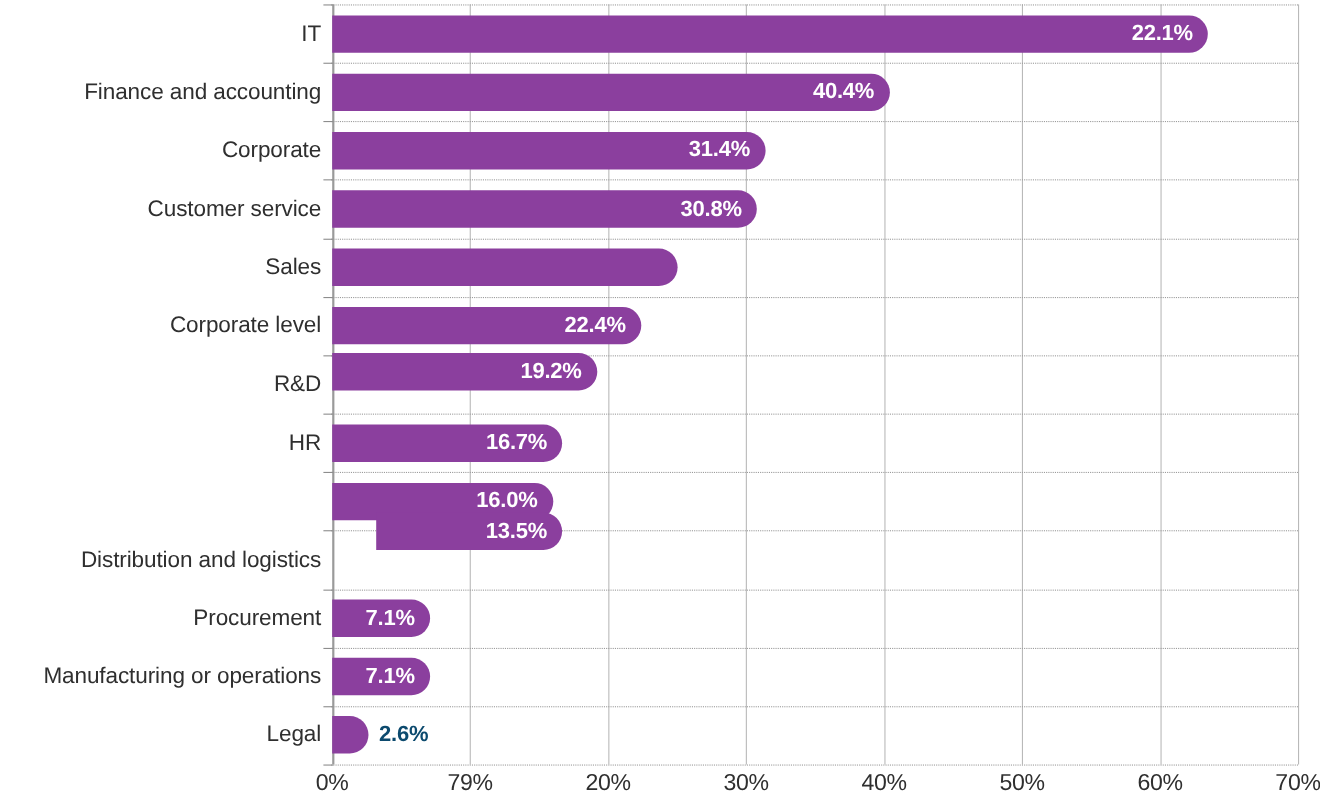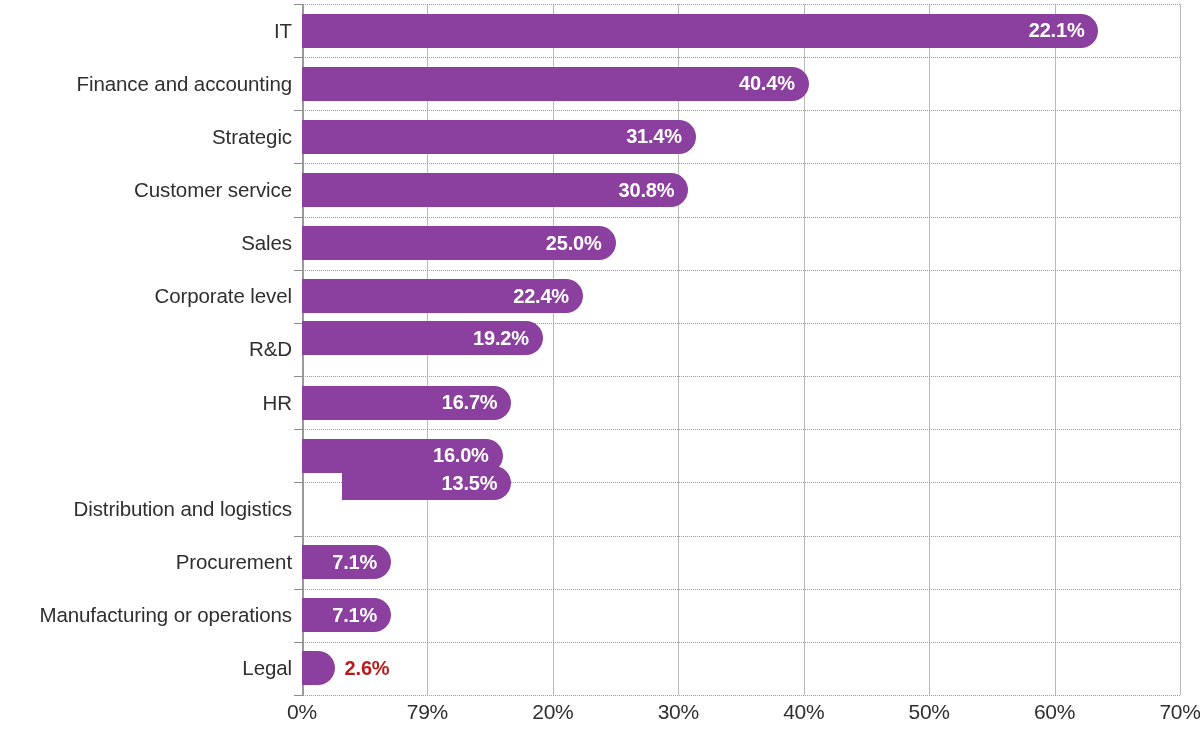--- a/index.html
+++ b/index.html
@@ -109,21 +109,21 @@
     align-items: center;
     font-size: 20px;
     font-weight: bold;
     letter-spacing: -0.2px;
   }
   .bar-value.inside {
     right: 12px;
     color: #ffffff;
   }
   .bar-value.outside {
-    color: #b91c1c;
+    color: #0c4a6e;
   }
 
   
   .xaxis {
     position: absolute;
     left: 302px;
     top: 700px;
     width: 878px;
     height: 30px;
   }
@@ -138,21 +138,21 @@
   }
 </style>
 </head>
 <body>
 
 <div id="chart-root">
 
   <div class="cat-labels">
       <div class="cat-label" style="top: 13.5769px; height: 34px;">IT</div>
       <div class="cat-label" style="top: 66.7308px; height: 34px;">Finance and accounting</div>
-      <div class="cat-label" style="top: 119.885px; height: 34px;">Strategic</div>
+      <div class="cat-label" style="top: 119.885px; height: 34px;">Corporate</div>
       <div class="cat-label" style="top: 173.038px; height: 34px;">Customer service</div>
       <div class="cat-label" style="top: 226.192px; height: 34px;">Sales</div>
       <div class="cat-label" style="top: 279.346px; height: 34px;">Corporate level</div>
       <div class="cat-label" style="top: 332.5px; height: 34px;">R&amp;D</div>
       <div class="cat-label" style="top: 385.654px; height: 34px;">HR</div>
       <div class="cat-label" style="top: 491.962px; height: 34px;">Distribution and logistics</div>
       <div class="cat-label" style="top: 545.115px; height: 34px;">Procurement</div>
       <div class="cat-label" style="top: 598.269px; height: 34px;">Manufacturing or operations</div>
       <div class="cat-label" style="top: 651.423px; height: 34px;">Legal</div>
     </div>
@@ -210,21 +210,20 @@
         <div class="bar-row" style="top: 115.885px; height: 34px;">
           <div class="bar" style="width: 393.846px;"></div>
           <div class="bar-value inside" style="left: 0px; width: 393.846px; justify-content: flex-end; padding-right: 14px; box-sizing: border-box;">31.4%</div>
         </div>
         <div class="bar-row" style="top: 169.038px; height: 34px;">
           <div class="bar" style="width: 386.32px;"></div>
           <div class="bar-value inside" style="left: 0px; width: 386.32px; justify-content: flex-end; padding-right: 14px; box-sizing: border-box;">30.8%</div>
         </div>
         <div class="bar-row" style="top: 222.192px; height: 34px;">
           <div class="bar" style="width: 313.571px;"></div>
-          <div class="bar-value inside" style="left: 0px; width: 313.571px; justify-content: flex-end; padding-right: 14px; box-sizing: border-box;">25.0%</div>
         </div>
         <div class="bar-row" style="top: 275.346px; height: 34px;">
           <div class="bar" style="width: 280.96px;"></div>
           <div class="bar-value inside" style="left: 0px; width: 280.96px; justify-content: flex-end; padding-right: 14px; box-sizing: border-box;">22.4%</div>
         </div>
         <div class="bar-row" style="top: 317px; height: 34px;">
           <div class="bar" style="width: 240.823px;"></div>
           <div class="bar-value inside" style="left: 0px; width: 240.823px; justify-content: flex-end; padding-right: 14px; box-sizing: border-box;">19.2%</div>
         </div>
         <div class="bar-row" style="top: 381.654px; height: 34px; padding-left: 36px;">

